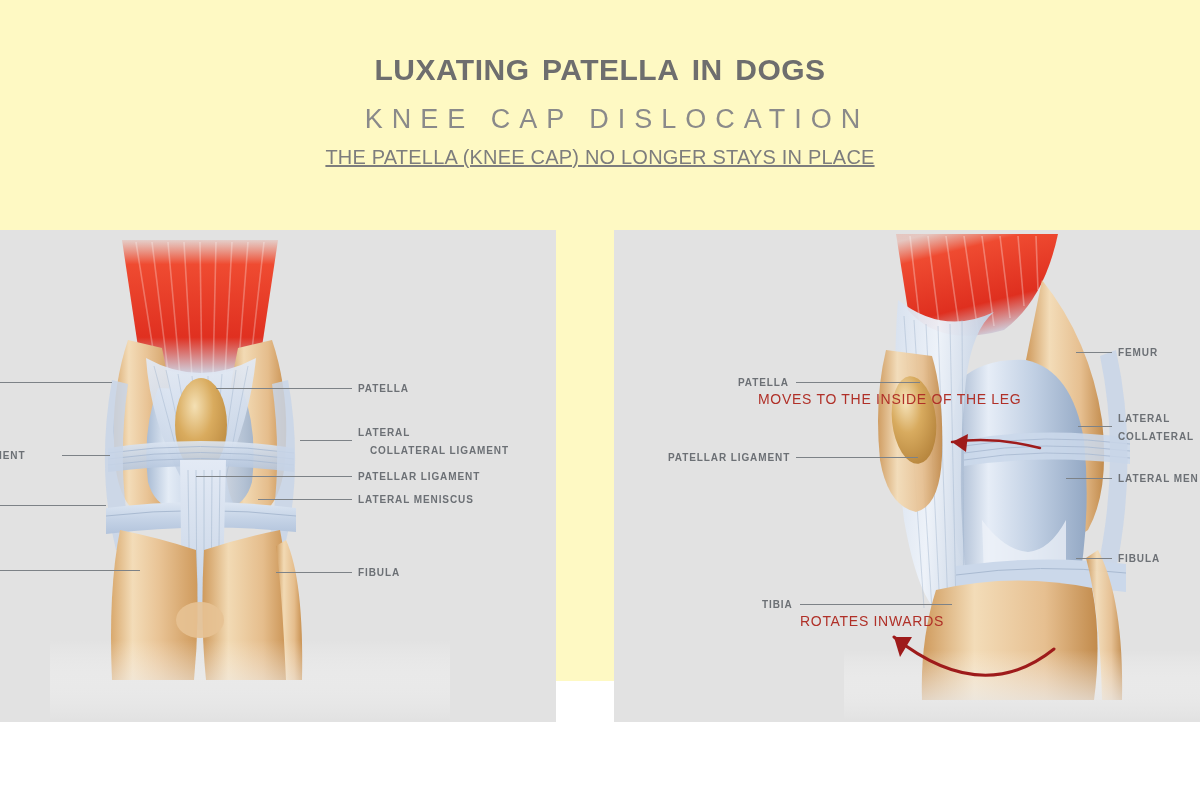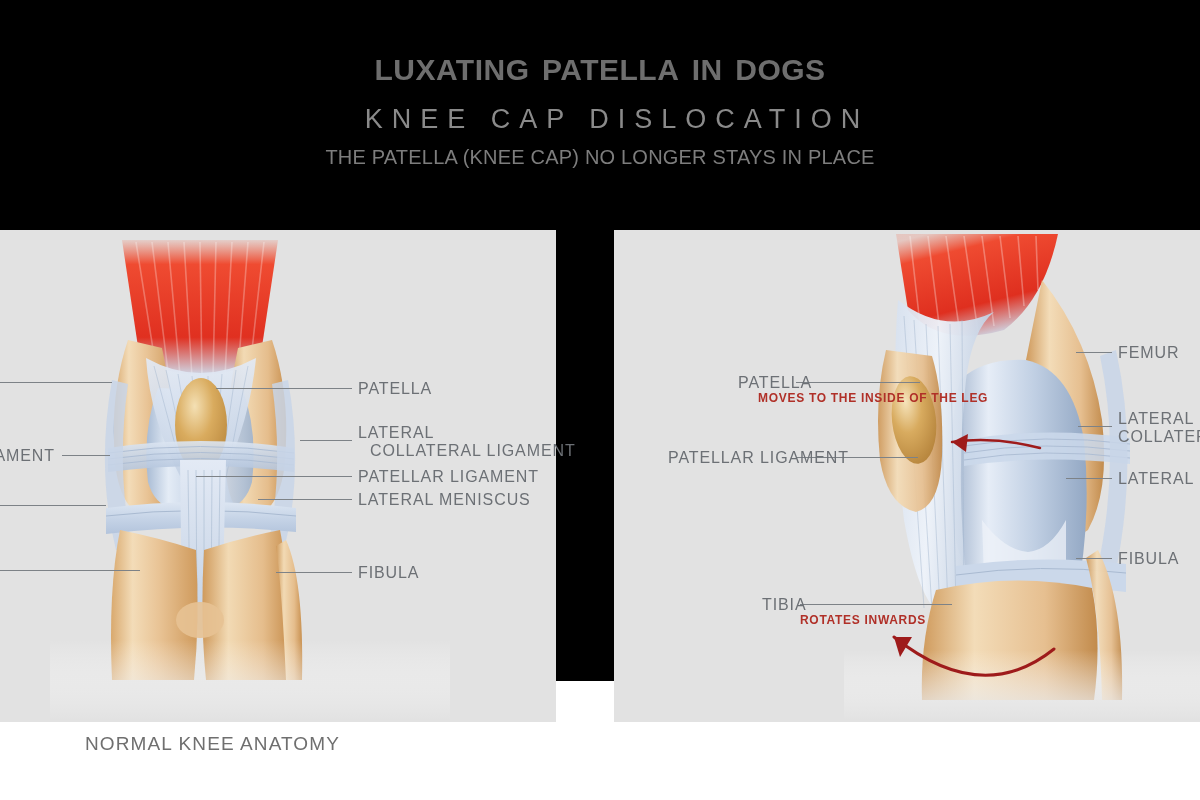--- a/index.html
+++ b/index.html
@@ -3,64 +3,65 @@
 <meta charset="utf-8">
 <title>Luxating Patella in Dogs</title>
 <style>
   * { box-sizing: border-box; margin: 0; padding: 0; }
   html, body {
     width: 1200px; height: 800px;
     background: #ffffff;
     font-family: "Liberation Sans", sans-serif;
     overflow: hidden;
   }
-  .page { position: relative; width: 1200px; height: 681px; background: #000000; }
+  .page { position: relative; width: 1200px; height: 681px; background: #fef9c3; }
 
   
   .header { position: absolute; left: 0; top: 0; width: 1200px; height: 200px;
             text-align: center; }
   .title {
     position: absolute; left: 0; top: 44px; width: 1200px;
     font-size: 43px; font-weight: bold; color: #6e6e6e;
     letter-spacing: 0.5px; font-variant: small-caps; text-transform: lowercase;
     line-height: 1.0;
   }
   .subtitle {
     position: absolute; left: 17px; top: 104px; width: 1200px;
     font-size: 27px; color: #8a8a8a; letter-spacing: 9px;
     text-transform: uppercase; font-weight: 400;
   }
   .tagline {
     position: absolute; left: 0; top: 146px; width: 1200px;
     font-size: 20px; color: #7d7d7d; letter-spacing: 0.2px;
-    text-transform: uppercase; font-weight: 400;
+    text-transform: uppercase; font-weight: 400; text-decoration: underline;
   }
 
   
   .panel { position: absolute; top: 230px; height: 492px; background: #e2e2e2; overflow: hidden; }
   .panel-left  { left: 0px;   width: 556px; }
   .panel-right { left: 614px; width: 586px; }
 
   .caption {
     position: absolute; top: 733px; font-size: 19px; color: #6f6f6f;
     letter-spacing: 1.1px; text-transform: uppercase; white-space: nowrap;
   }
   .caption-left  { left: 85px; }
   .caption-right { left: 860px; }
 
   
   .lbl {
-    position: absolute; font-size: 16px; color: #6c7075;
+    position: absolute; font-size: 10px; color: #6c7075;
     letter-spacing: 0.9px; text-transform: uppercase; white-space: nowrap;
     line-height: 20px;
+    font-weight: bold;
   }
   .lbl-sub {
-    position: absolute; font-size: 12px; color: #b03028;
+    position: absolute; font-size: 14px; color: #b03028;
     letter-spacing: 0.7px; text-transform: uppercase; white-space: nowrap;
-    font-weight: bold;
+    font-weight: normal;
     padding-left: 20px;
   }
   .leader { position: absolute; height: 1px; background: #7d8287; }
 
   
   .knee { position: absolute; }
   .knee svg { display: block; }
 </style>
 </head>
 <body>
@@ -366,15 +367,14 @@
     <div class="lbl-sub" style="left:738px; top:391px;">Moves to the inside of the leg</div>
 
     <div class="leader" style="left:796px; top:457px; width:122px;"></div>
     <div class="lbl" style="left:668px; top:448px;">Patellar ligament</div>
 
     <div class="leader" style="left:800px; top:604px; width:152px;"></div>
     <div class="lbl" style="left:762px; top:595px;">Tibia</div>
     <div class="lbl-sub" style="left:780px; top:613px;">Rotates inwards</div>
   </div>
 
-  <div class="caption caption-left">Normal knee anatomy</div>
 
 </div>
 
 </body></html>

